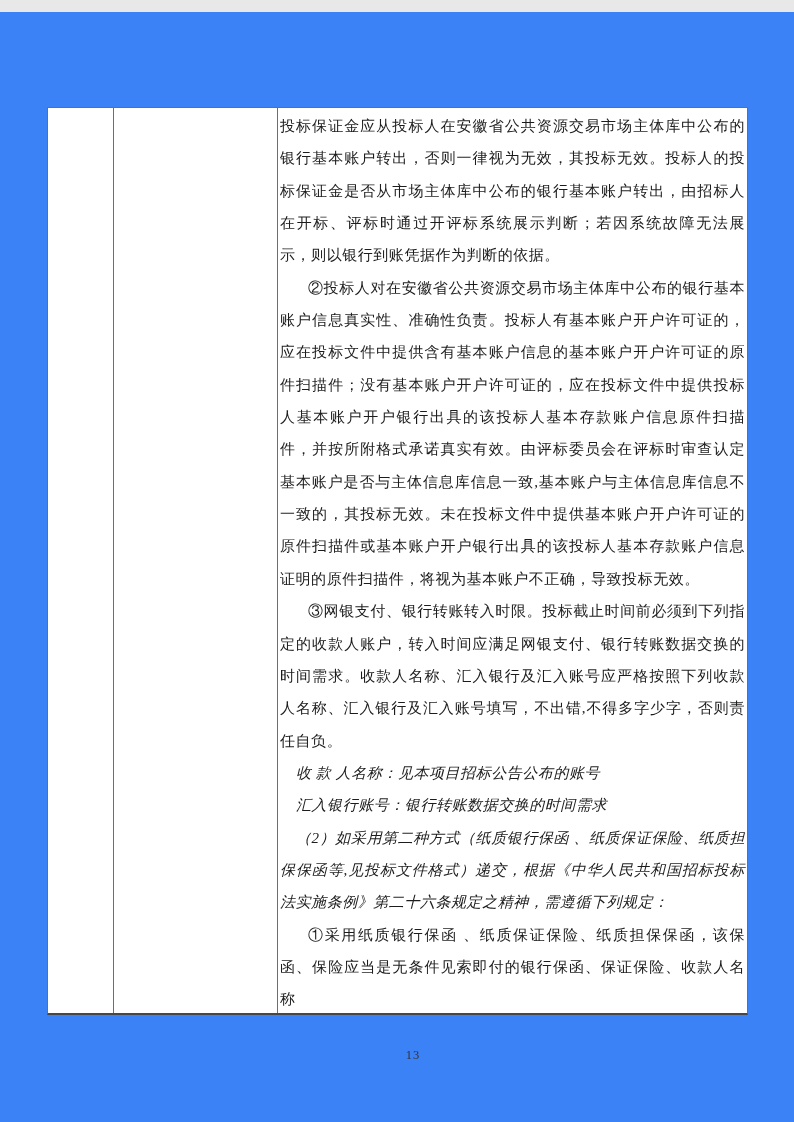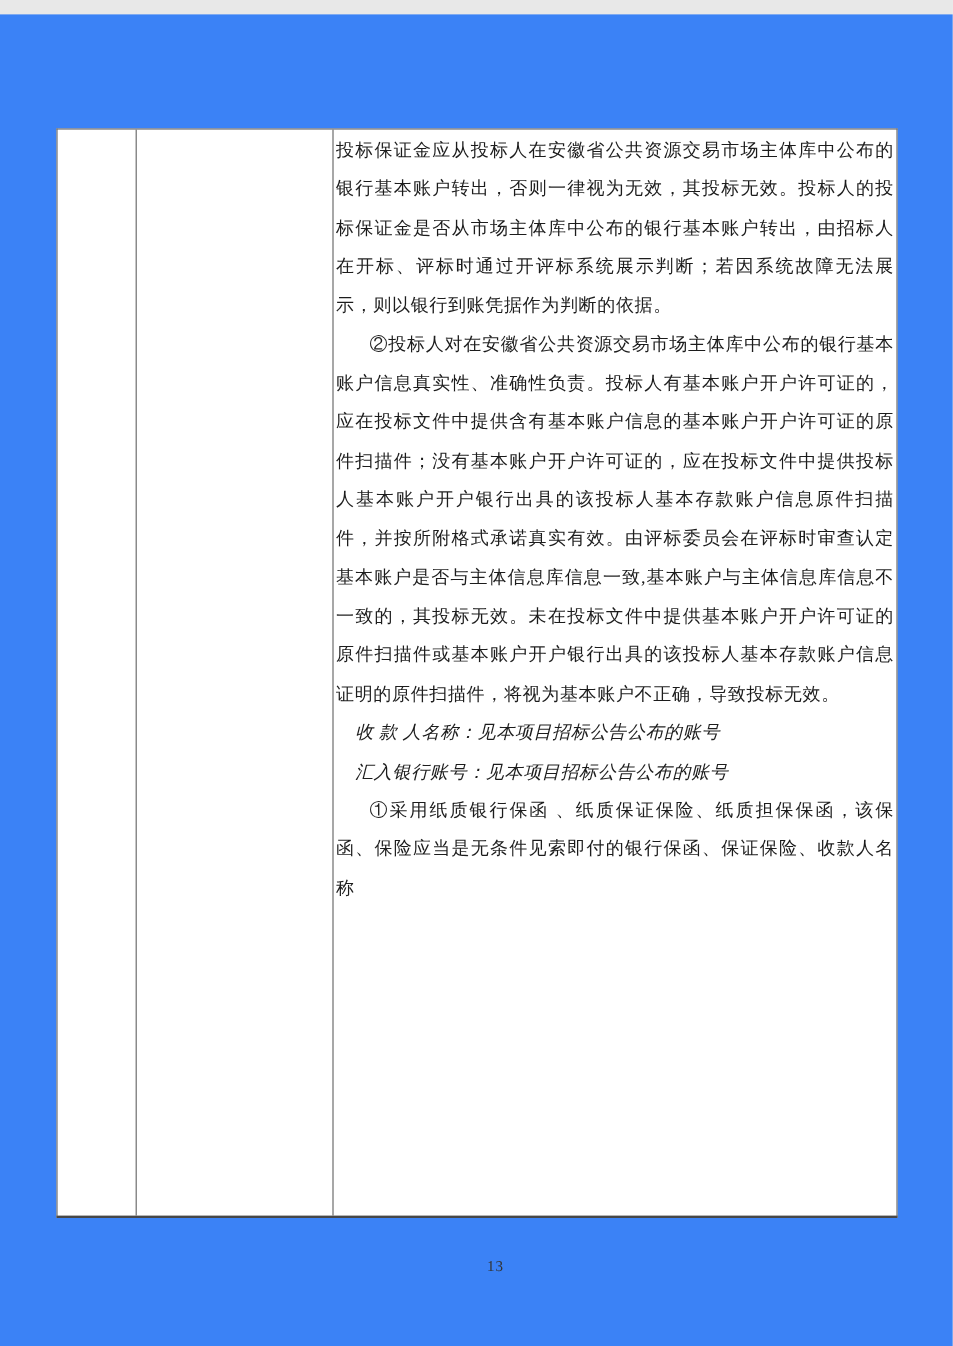--- a/index.html
+++ b/index.html
@@ -70,22 +70,24 @@
 <body>
 
 <div class="page">
 
   <div class="doc-table">
     <div class="cell cell-serial"></div>
     <div class="cell cell-item"></div>
     <div class="cell cell-content">
       <p class="para">投标保证金应从投标人在安徽省公共资源交易市场主体库中公布的银行基本账户转出，否则一律视为无效，其投标无效。投标人的投标保证金是否从市场主体库中公布的银行基本账户转出，由招标人在开标、评标时通过开评标系统展示判断；若因系统故障无法展示，则以银行到账凭据作为判断的依据。</p>
       <p class="para indent2">②投标人对在安徽省公共资源交易市场主体库中公布的银行基本账户信息真实性、准确性负责。投标人有基本账户开户许可证的，应在投标文件中提供含有基本账户信息的基本账户开户许可证的原件扫描件；没有基本账户开户许可证的，应在投标文件中提供投标人基本账户开户银行出具的该投标人基本存款账户信息原件扫描件，并按所附格式承诺真实有效。由评标委员会在评标时审查认定基本账户是否与主体信息库信息一致,基本账户与主体信息库信息不一致的，其投标无效。未在投标文件中提供基本账户开户许可证的原件扫描件或基本账户开户银行出具的该投标人基本存款账户信息证明的原件扫描件，将视为基本账户不正确，导致投标无效。</p>
+      <p class="para indent2">③网银支付、银行转账转入时限。投标截止时间前必须到下列指定的收款人账户，转入时间应满足网银支付、银行转账数据交换的时间需求。收款人名称、汇入银行及汇入账号应严格按照下列收款人名称、汇入银行及汇入账号填写，不出错,不得多字少字，否则责任自负。</p>
       <p class="para indent1">收 款 人名称：见本项目招标公告公布的账号</p>
-      <p class="para indent1">汇入银行账号：见本项目招标公告公布的账号</p>
+      <p class="para indent1">汇入银行账号：银行转账数据交换的时间需求</p>
+      <p class="para indent1">（2）如采用第二种方式（纸质银行保函 、纸质保证保险、纸质担保保函等,见投标文件格式）递交，根据《中华人民共和国招标投标法实施条例》第二十六条规定之精神，需遵循下列规定：</p>
       <p class="para indent2">①采用纸质银行保函 、纸质保证保险、纸质担保保函，该保函、保险应当是无条件见索即付的银行保函、保证保险、收款人名称</p>
     </div>
   </div>
 
   <div class="page-footer">
     <span>13</span>
   </div>
 
 </div>
 

